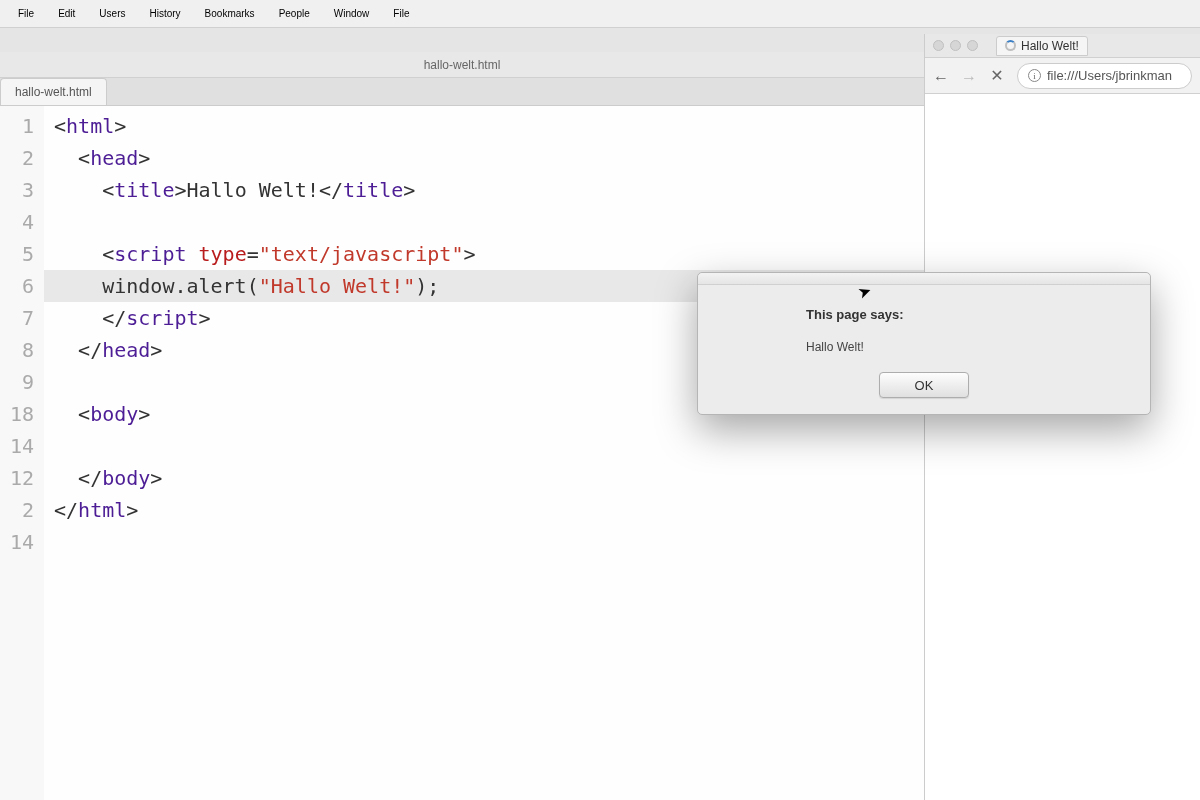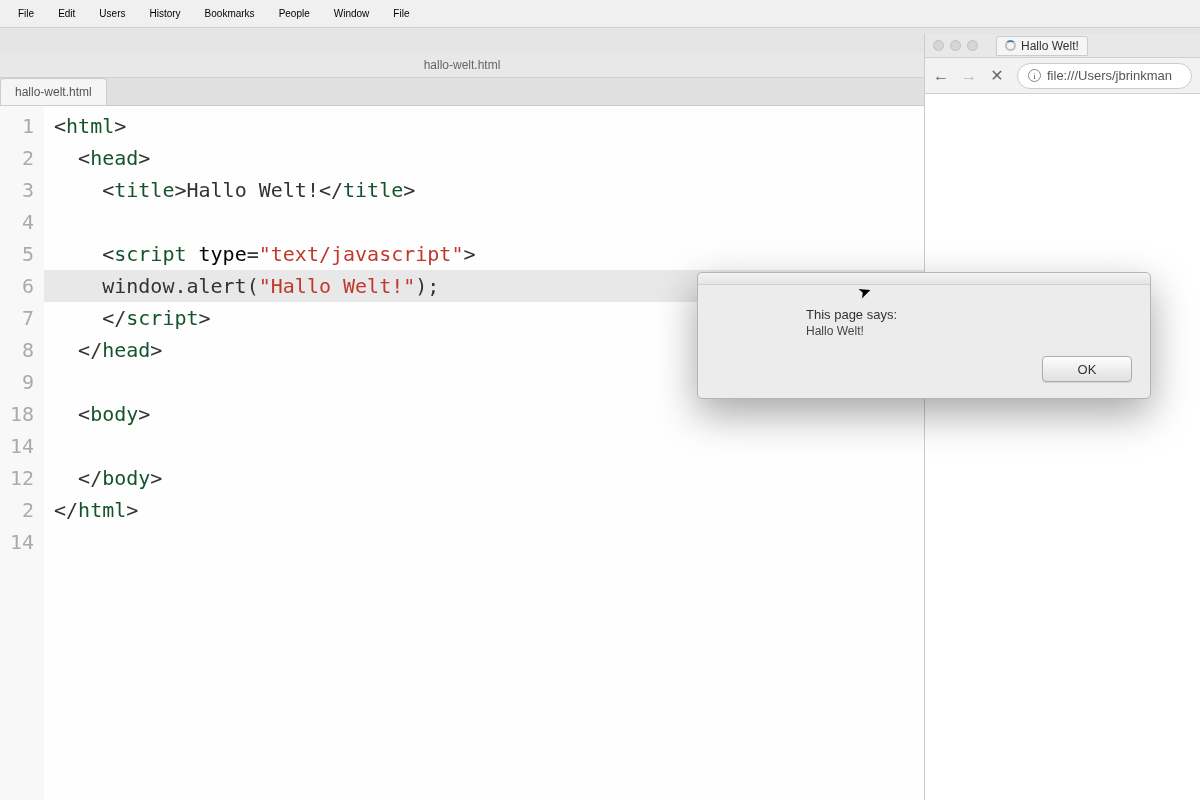--- a/index.html
+++ b/index.html
@@ -82,22 +82,22 @@
       user-select: none;
     }
     .code {
       flex: 1;
       padding: 4px 0;
       white-space: pre;
       color: #333;
     }
     .code .line { display: block; padding-left: 10px; }
     .code .hl { background: #e8e8e8; }
-    .t-tag { color: #14532d; }
-    .t-attr { color: #000000; }
+    .t-tag { color: #4c1d95; }
+    .t-attr { color: #b91c1c; }
     .t-str { color: #c0392b; }
     .t-ang { color: #333; }
 
     
     .browser-window {
       position: absolute;
       right: 0;
       top: 34px;
       width: 276px;
       height: 766px;
@@ -213,30 +213,30 @@
       border-top-left-radius: 5px;
       border-top-right-radius: 5px;
       border-bottom: 1px solid #d0d0d0;
     }
     .alert-body {
       padding: 22px 26px 18px 108px;
       font-size: 13px;
       color: #333;
     }
     .alert-title {
-      font-weight: 400;
-      margin-bottom: 2px;
+      font-weight: 700;
+      margin-bottom: 18px;
     }
     .alert-msg {
       font-size: 12px;
       color: #444;
     }
     .alert-buttons {
       display: flex;
-      justify-content: flex-end;
+      justify-content: center;
       padding: 0 18px 16px;
     }
     .alert-btn {
       min-width: 90px;
       height: 26px;
       background: linear-gradient(#fdfdfd, #e0e0e0);
       border: 1px solid #adadad;
       border-radius: 4px;
       font-size: 13px;
       color: #333;

